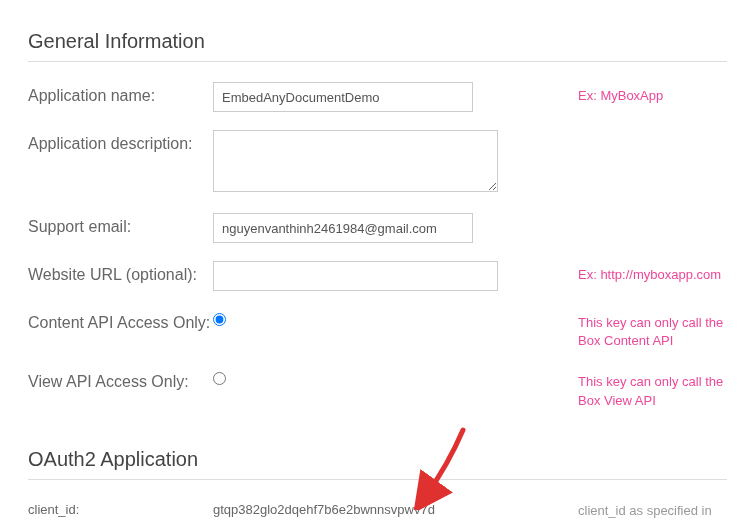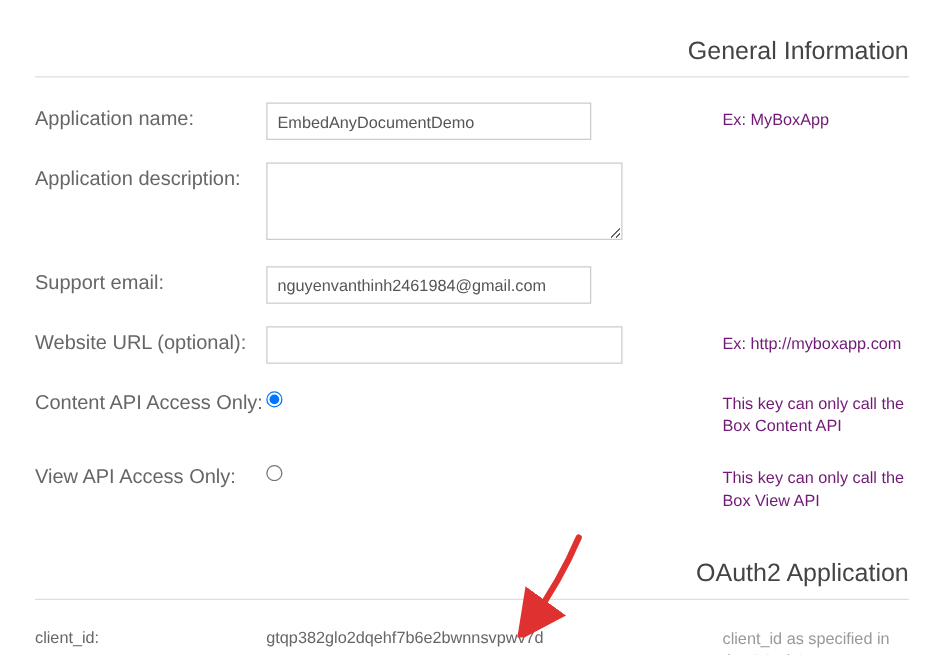--- a/index.html
+++ b/index.html
@@ -14,21 +14,20 @@
       background: #fff;
       width: 755px;
       padding: 20px 28px;
     }
     .section-title {
       font-size: 20px;
       font-weight: 400;
       color: #444;
       margin-bottom: 8px;
       margin-top: 10px;
-      text-align: right;
     }
     .divider {
       border: none;
       border-top: 1px solid #ddd;
       margin-bottom: 20px;
     }
     .form-row {
       display: flex;
       align-items: flex-start;
       margin-bottom: 18px;
@@ -40,21 +39,21 @@
       font-size: 16px;
       padding-top: 5px;
     }
     .form-control-wrap {
       width: 290px;
       flex-shrink: 0;
     }
     .form-help {
       flex: 1;
       padding-left: 75px;
-      color: #701a75;
+      color: #ec4899;
       font-size: 13px;
       padding-top: 5px;
       line-height: 1.4;
     }
     .text-input {
       width: 260px;
       height: 30px;
       padding: 5px 8px;
       border: 1px solid #ccc;
       font-size: 13px;

